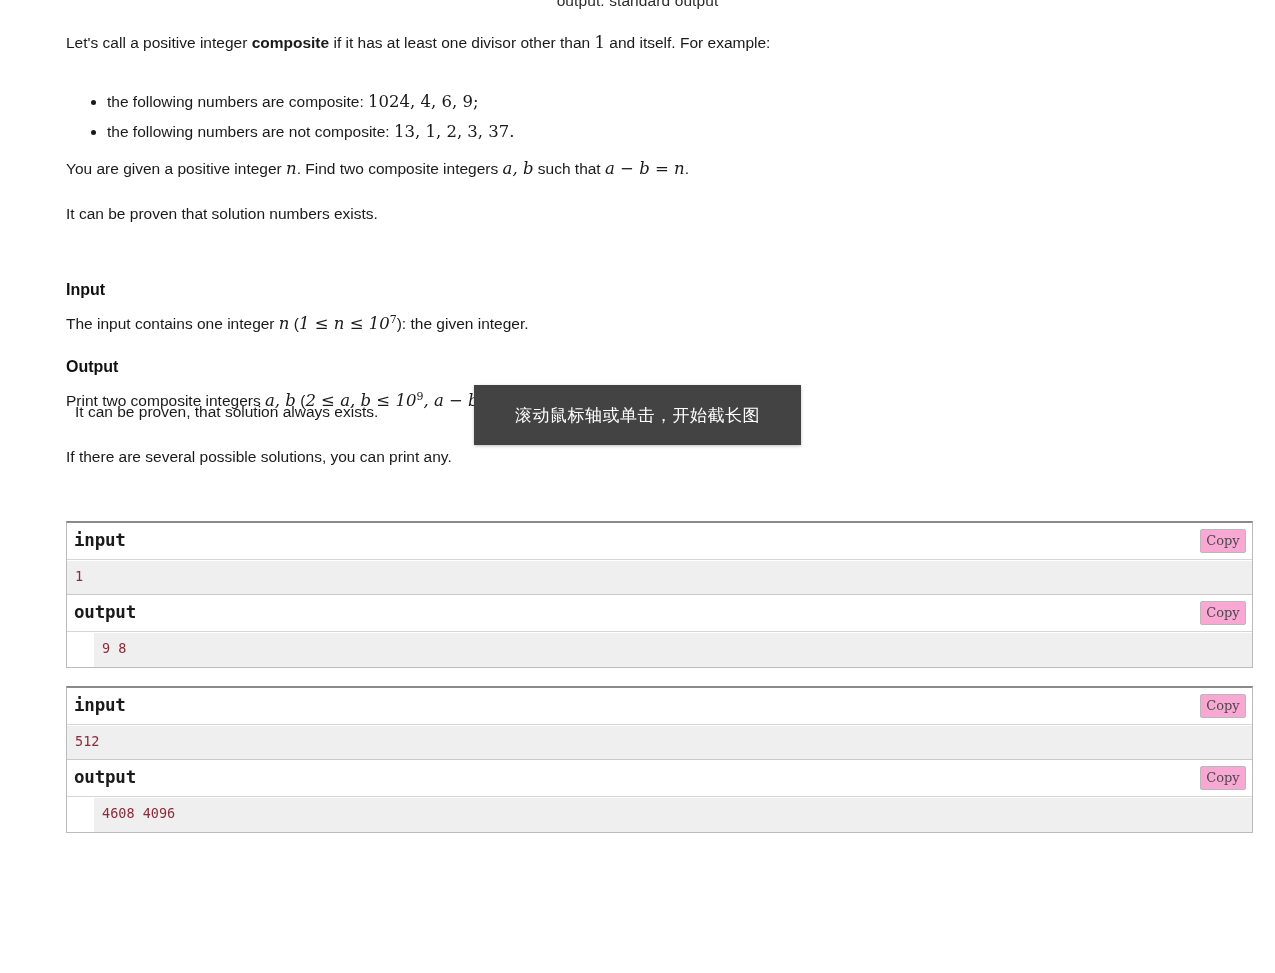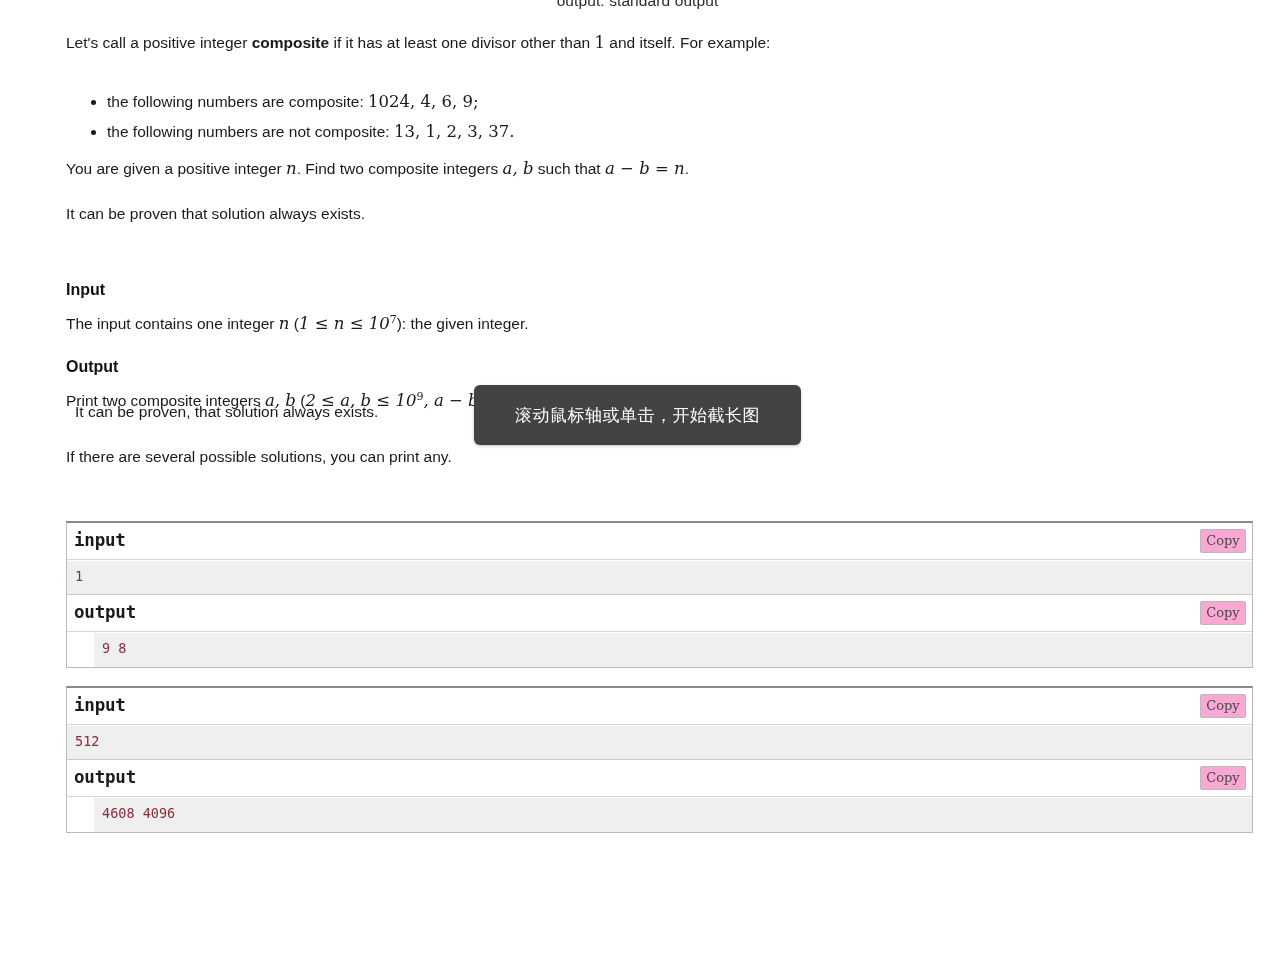--- a/index.html
+++ b/index.html
@@ -184,21 +184,21 @@
   }
 
   
   .capture-tooltip {
     position: absolute;
     left: 474px;
     top: 385px;
     width: 327px;
     height: 60px;
     background: #434343;
-    border-radius: 6px;
+    border-radius: 0;
     color: #ffffff;
     font-family: "DejaVu Sans", sans-serif;
     font-size: 17px;
     display: flex;
     align-items: center;
     justify-content: center;
     letter-spacing: 0.5px;
     box-shadow: 0 1px 3px rgba(0,0,0,0.25);
   }
 </style>
@@ -213,21 +213,21 @@
 
     <p class="para p-intro"><span>Let's call a positive integer </span><b class="kw">composite</b><span> if it has at least one divisor other than </span><span class="mjx-n">1</span><span> and itself. For example:</span></p>
 
     <ul class="examples-list">
       <li><span>the following numbers are composite: </span><span class="mjx-n">1024, 4, 6, 9;</span></li>
       <li><span>the following numbers are not composite: </span><span class="mjx-n">13, 1, 2, 3, 37.</span></li>
     </ul>
 
     <p class="para p-given"><span>You are given a positive integer </span><span class="mjx">n</span><span>. Find two composite integers </span><span class="mjx">a, b</span><span> such that </span><span class="mjx">a − b = n</span><span>.</span></p>
 
-    <p class="para p-proven1">It can be proven that solution always exists.</p>
+    <p class="para p-proven1">It can be proven that solution numbers exists.</p>
 
     <div class="section-title h-input">Input</div>
 
     <p class="para p-input-desc"><span>The input contains one integer </span><span class="mjx">n</span><span> (</span><span class="mjx"><span>1 ≤ n ≤ 10</span><sup>7</sup></span><span>): the given integer.</span></p>
 
     <div class="section-title h-output">Output</div>
 
     <p class="para p-output-desc"><span>Print two composite integers </span><span class="mjx">a, b</span><span> (</span><span class="mjx"><span>2 ≤ a, b ≤ 10</span><sup>9</sup><span>, a − b = n</span></span><span>).</span></p>
 
     <p class="para p-proven2">It can be proven, that solution always exists.</p>

